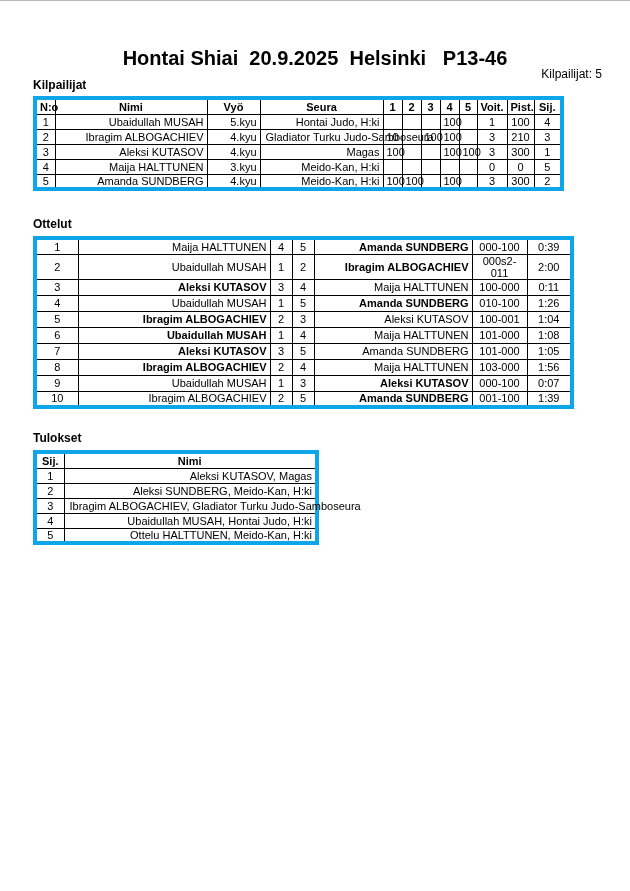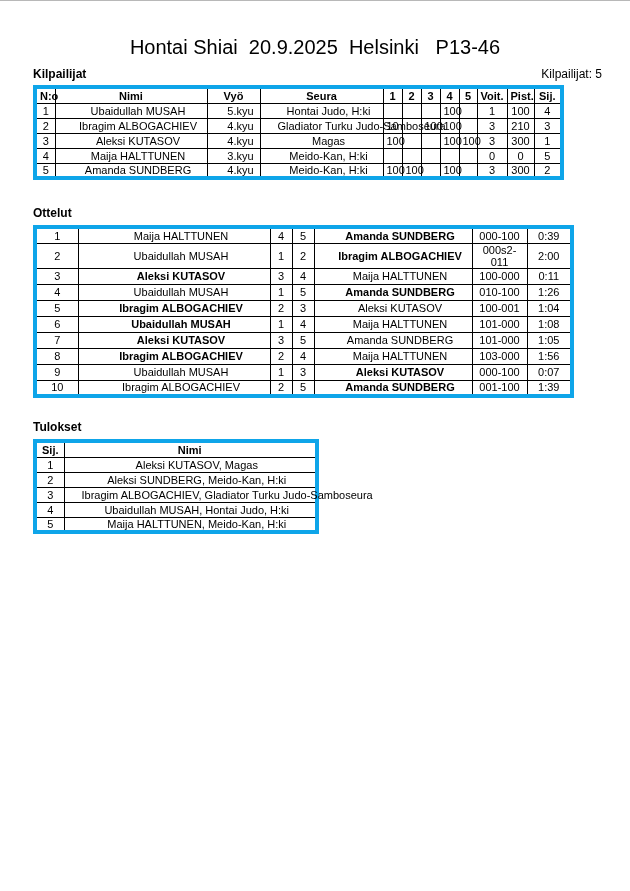--- a/index.html
+++ b/index.html
@@ -3,41 +3,41 @@
 <meta charset="utf-8">
 <style>
   * { box-sizing: border-box; }
   html,body { margin:0; padding:0; }
   body {
     width:630px; height:891px; background:#ffffff; color:#000;
     font-family:"Liberation Sans", sans-serif; position:relative;
     border-top:1px solid #b8b8b8;
   }
   .title {
-    padding-top:34px; text-align:center; font-weight:normal;
+    padding-top:45px; text-align:center; font-weight:bold;
     font-size:20px; line-height:24px; white-space:pre;
   }
   .count { position:absolute; top:66px; right:28px; font-size:12px;margin-left:19px; }
   .sec { font-weight:bold; font-size:12px; }
   .sec1 { width:450px; margin:8px 0 0 33px; }
   .sec2 { width:537px; margin:26px 0 0 33px; }
   .sec3 { width:282px; margin:22px 0 0 33px; }
   table {
     border-collapse:collapse; table-layout:fixed; font-size:11px;
     margin-left:33px; border:4px solid #0ea5e9;
   }
   th, td { border:1px solid #000; padding:0 3px; overflow:visible; }
   th { font-weight:bold; text-align:center; height:16px; }
   #t1 { width:527px; margin-top:4px; }
   #t2 { width:537px; margin-top:5px; }
   #t3 { width:282px; margin-top:5px; }
   #t1 td, #t3 td { height:15px; }
   #t2 td { height:16px; }
   .c { text-align:center; }
-  .l { text-align:center; padding-left:17px; }
+  .l { text-align:right; padding-left:5px; }
   .b { font-weight:bold; }
   .ovf { white-space:nowrap; }
 </style>
 </head>
 <body>
 
 <div class="title">Hontai Shiai  20.9.2025  Helsinki   P13-46</div>
 <div class="count">Kilpailijat: 5</div>
 
 <div class="sec sec1">Kilpailijat</div>
@@ -271,16 +271,16 @@
   <tr>
     <td class="c">3</td>
     <td class="l ovf">Ibragim ALBOGACHIEV, Gladiator Turku Judo-Samboseura</td>
   </tr>
   <tr>
     <td class="c">4</td>
     <td class="l">Ubaidullah MUSAH, Hontai Judo, H:ki</td>
   </tr>
   <tr>
     <td class="c">5</td>
-    <td class="l">Maija HALTTUNEN, Meido-Kan, H:ki</td>
+    <td class="l">Ottelu HALTTUNEN, Meido-Kan, H:ki</td>
   </tr>
 </tbody>
   </table>
 
 </body></html>

